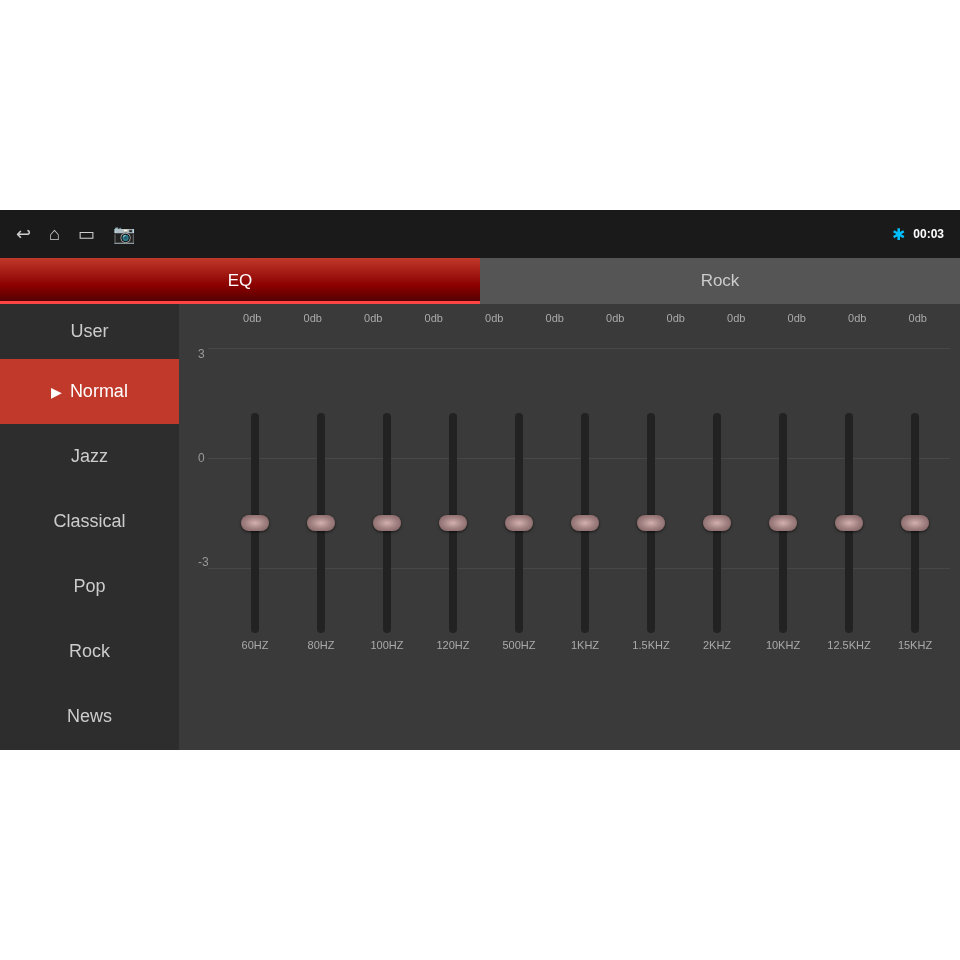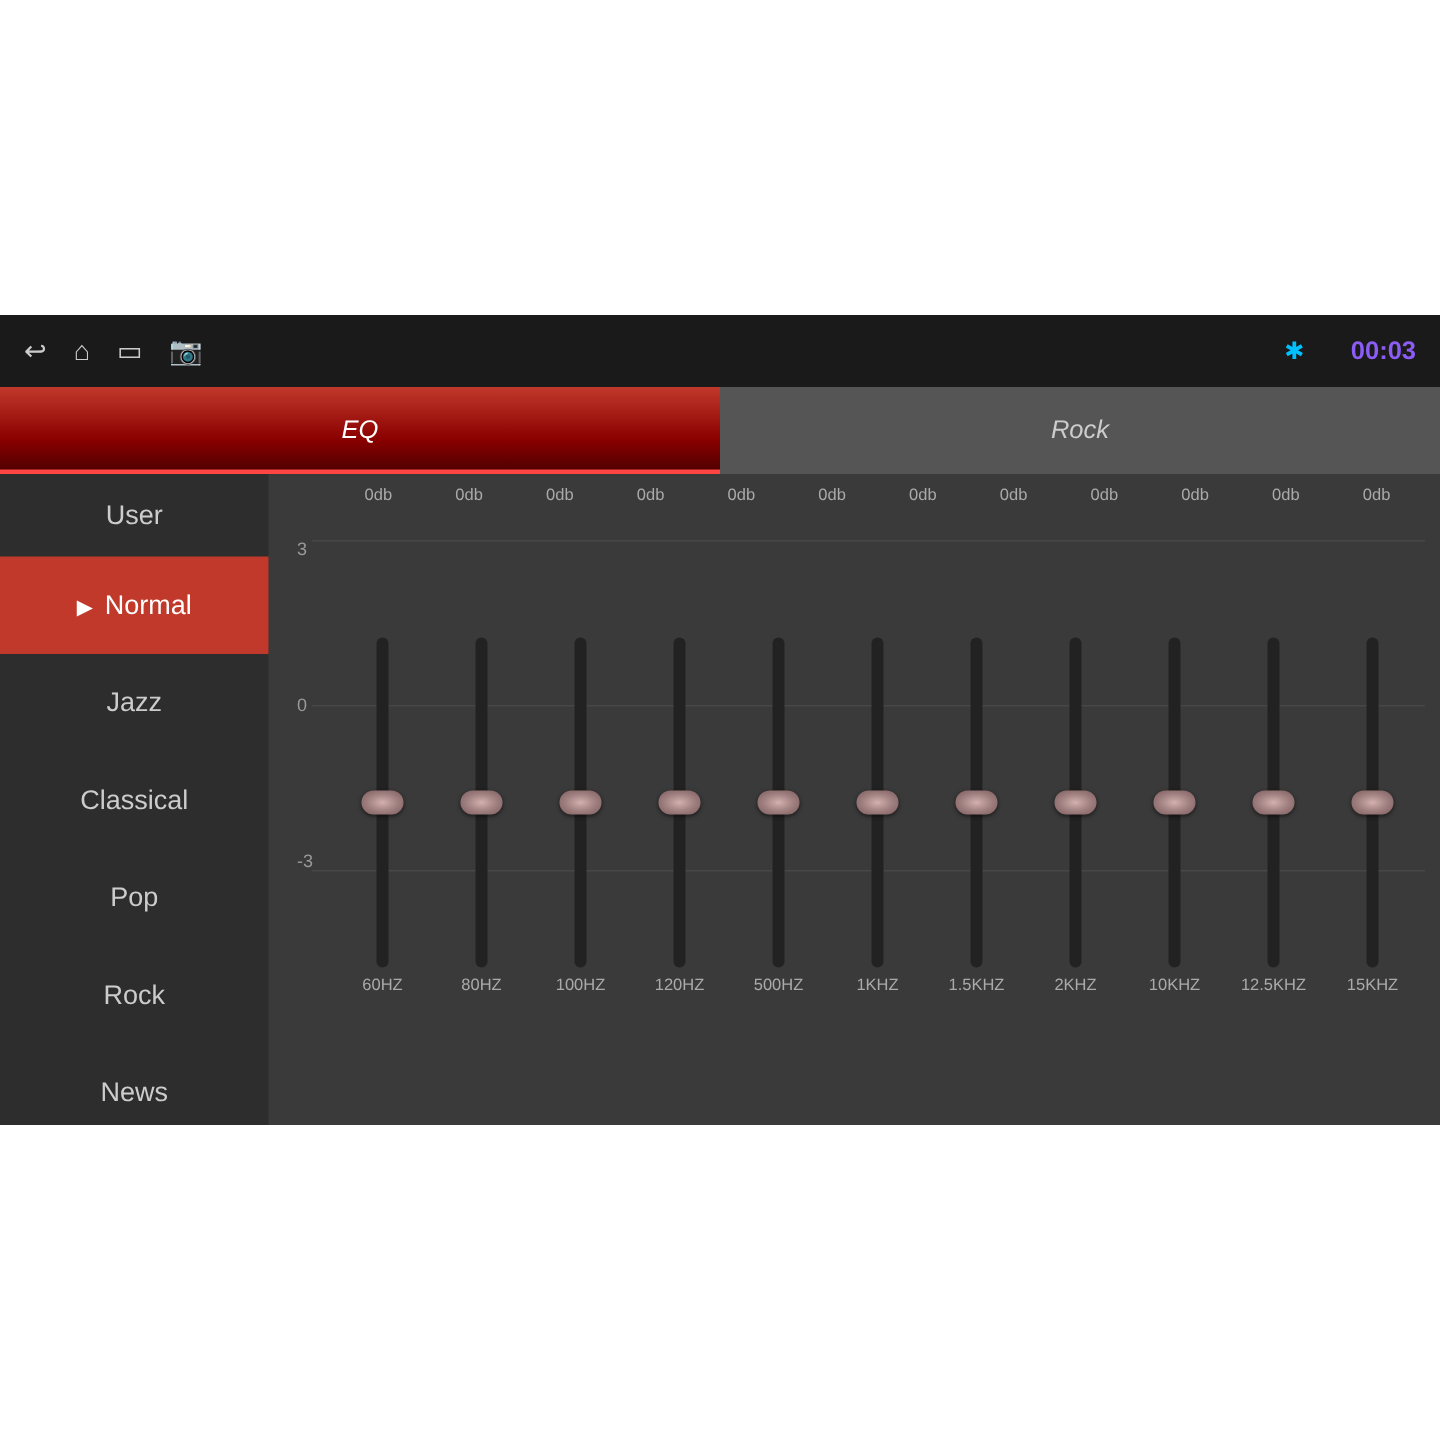--- a/index.html
+++ b/index.html
@@ -42,32 +42,30 @@
     .top-bar-right {
       display: flex;
       align-items: center;
       gap: 8px;
     }
     .bluetooth-icon {
       color: #00bfff;
       font-size: 16px;
     }
     .timer-text {
-      color: #8b5cf6;
-      font-size: 17px;
+      color: #ffffff;
+      font-size: 12px;
       font-weight: bold;
-      margin-left: 23px;
     }
 
     
     .tab-bar {
       width: 100%;
-      height: 58px;
-      display: flex;
-      font-style: italic;
+      height: 46px;
+      display: flex;
     }
     .tab {
       flex: 1;
       display: flex;
       align-items: center;
       justify-content: center;
       font-size: 17px;
       font-weight: 500;
       cursor: pointer;
     }

